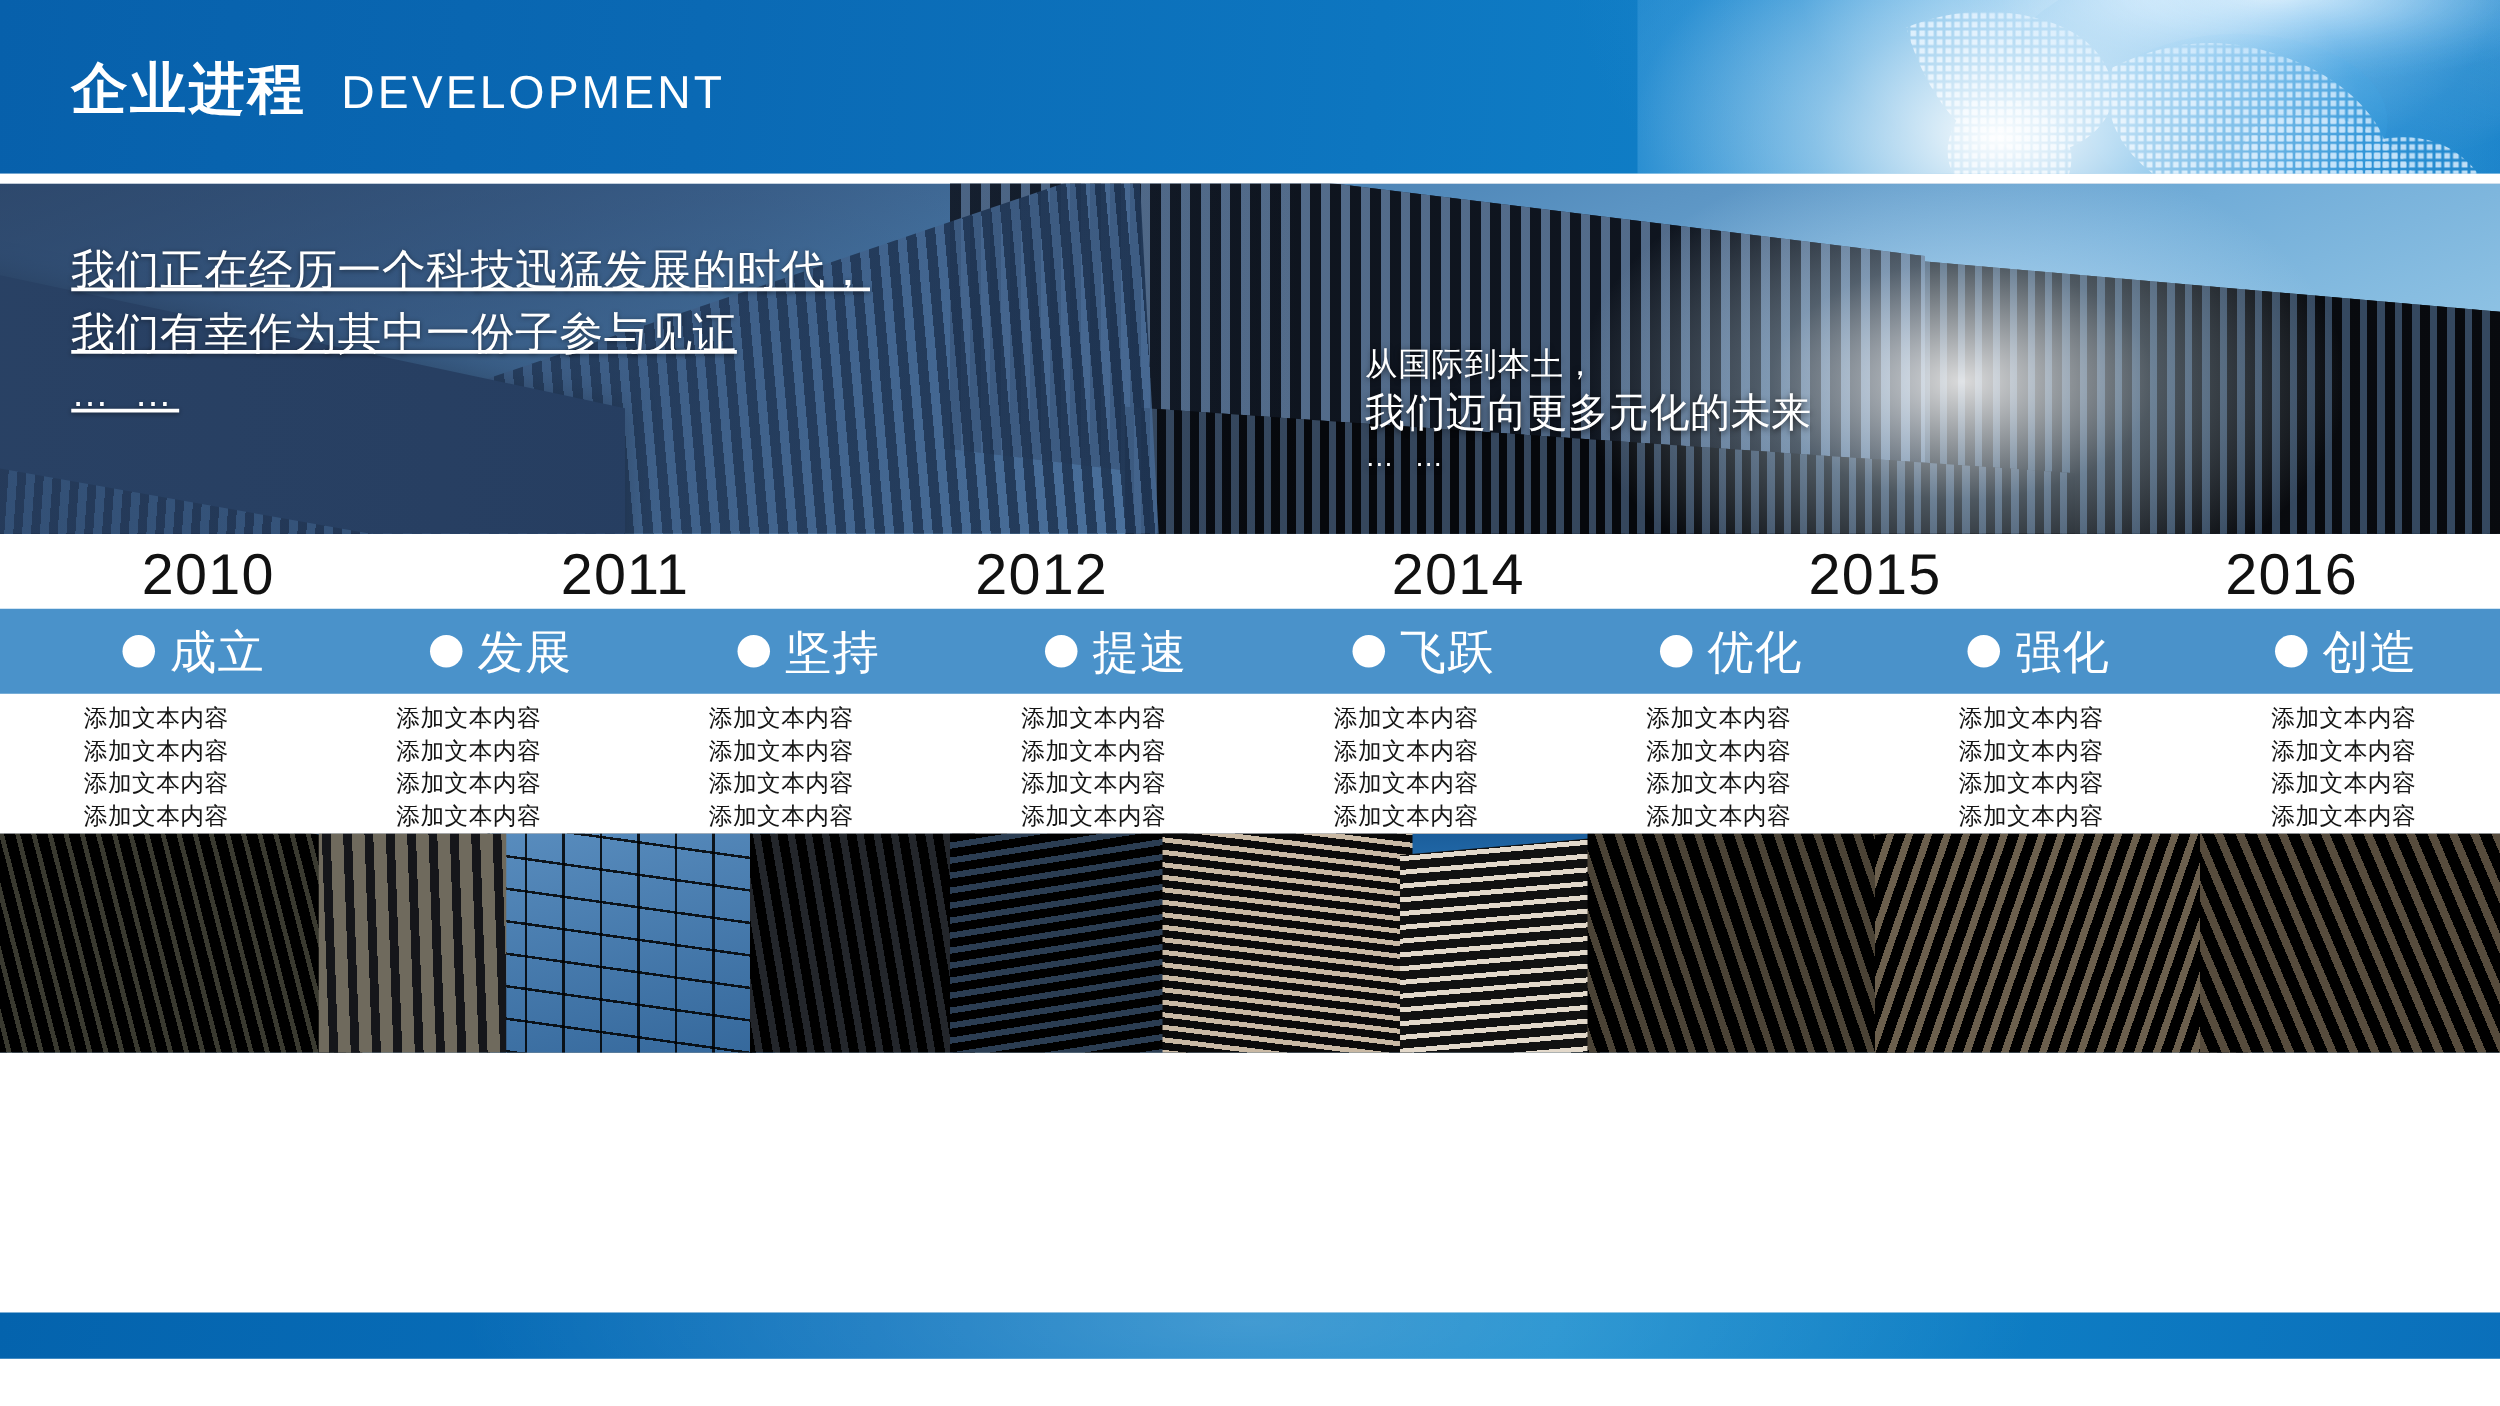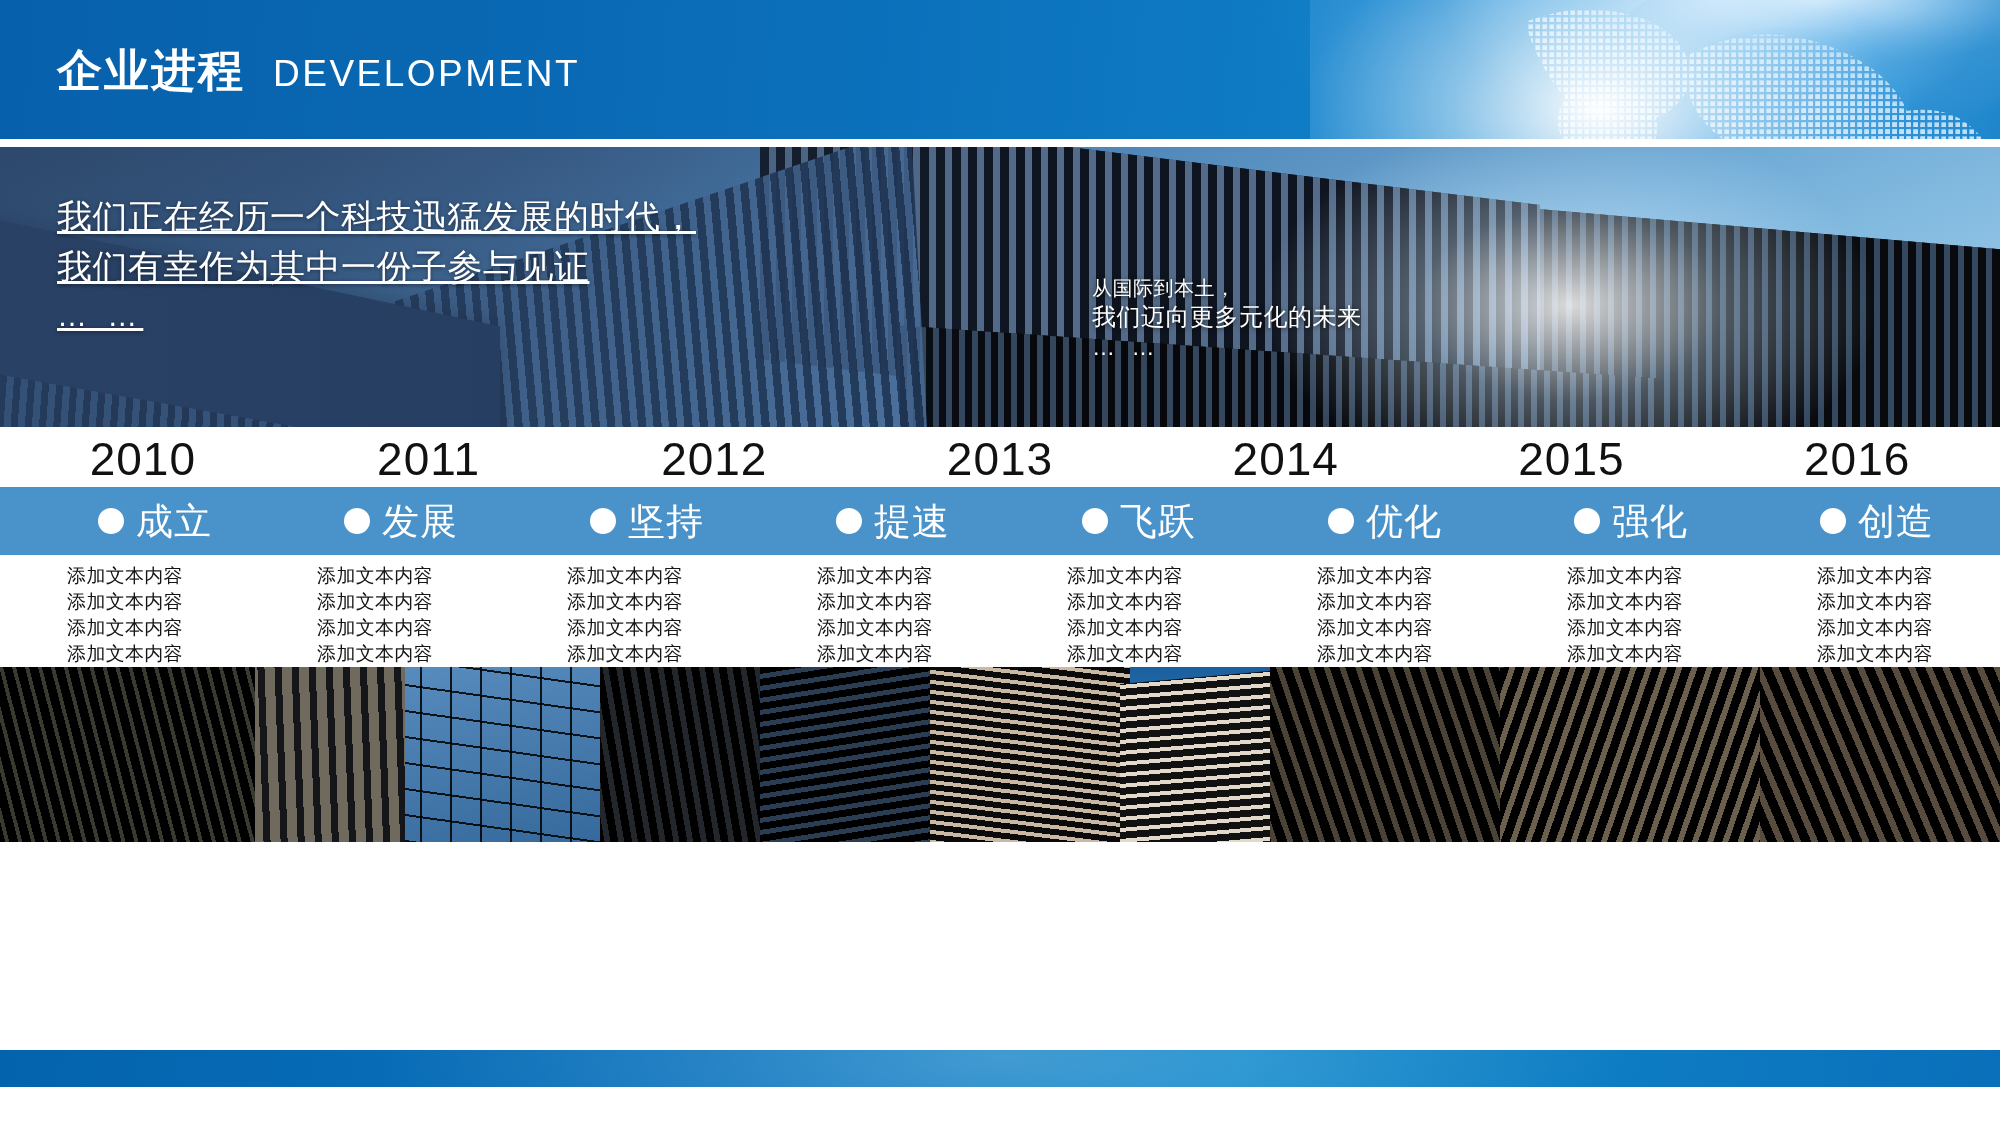--- a/index.html
+++ b/index.html
@@ -61,22 +61,22 @@
     background:repeating-linear-gradient(90deg, rgba(34,56,86,.9) 0 8px, rgba(120,160,200,.6) 8px 15px);
     background-color:#2a4straight; background-color:#2a4466; transform:skewY(-4deg); }
   .hero-fade { position:absolute; inset:0;
     background:linear-gradient(90deg, rgba(45,70,105,0.62) 0%, rgba(45,70,105,0.35) 30%, rgba(0,0,0,0) 52%); }
 
   .hero-text { position:absolute; left:57px; top:45px; color:#fff; font-size:35px;
     line-height:1.42; font-weight:400; letter-spacing:.5px; text-shadow:0 1px 4px rgba(0,0,0,.45);text-decoration:underline; }
   .hero-text .dots { font-size:30px; letter-spacing:6px; display:block; margin-top:4px; }
 
   .hero-text-r { position:absolute; left:1092px; top:128px; color:#fff; text-shadow:0 1px 5px rgba(0,0,0,.75); }
-  .hero-text-r .l1 { font-size:20px; line-height:1.3; letter-spacing:.5px; }
-  .hero-text-r .l2 { font-size:24px; line-height:1.32; letter-spacing:.5px; }
+  .hero-text-r .l1 { font-size:26px; line-height:1.3; letter-spacing:.5px; }
+  .hero-text-r .l2 { font-size:32px; line-height:1.32; letter-spacing:.5px; }
   .hero-text-r .l3 { font-size:23px; letter-spacing:5px; line-height:1.25; }
 
   
   .years { position:absolute; left:0; top:432px; width:2000px; height:55px;
     display:flex; }
   .year { flex:1; text-align:center; font-size:46px; color:#111; font-weight:400;
     font-family:"Liberation Sans","DejaVu Sans",sans-serif; letter-spacing:1px; line-height:55px; }
 
   .bluebar { position:absolute; left:0; top:487px; width:2000px; height:68px;
     background:#4a92ca; display:flex; align-items:center;padding-left:32px; }
@@ -182,21 +182,20 @@
       <div class="l1">从国际到本土，</div>
       <div class="l2">我们迈向更多元化的未来</div>
       <div class="l3">… …</div>
     </div>
   </div>
 
   <div class="years" id="years-row">
       <div class="year">2010</div>
       <div class="year">2011</div>
       <div class="year">2012</div>
-      <div class="year">2013</div>
       <div class="year">2014</div>
       <div class="year">2015</div>
       <div class="year">2016</div>
     </div>
 
   <div class="bluebar" id="blue-bar">
       <div class="bluecell">
         <span class="bullet"></span>
         <span class="bluelbl">成立</span>
       </div>

